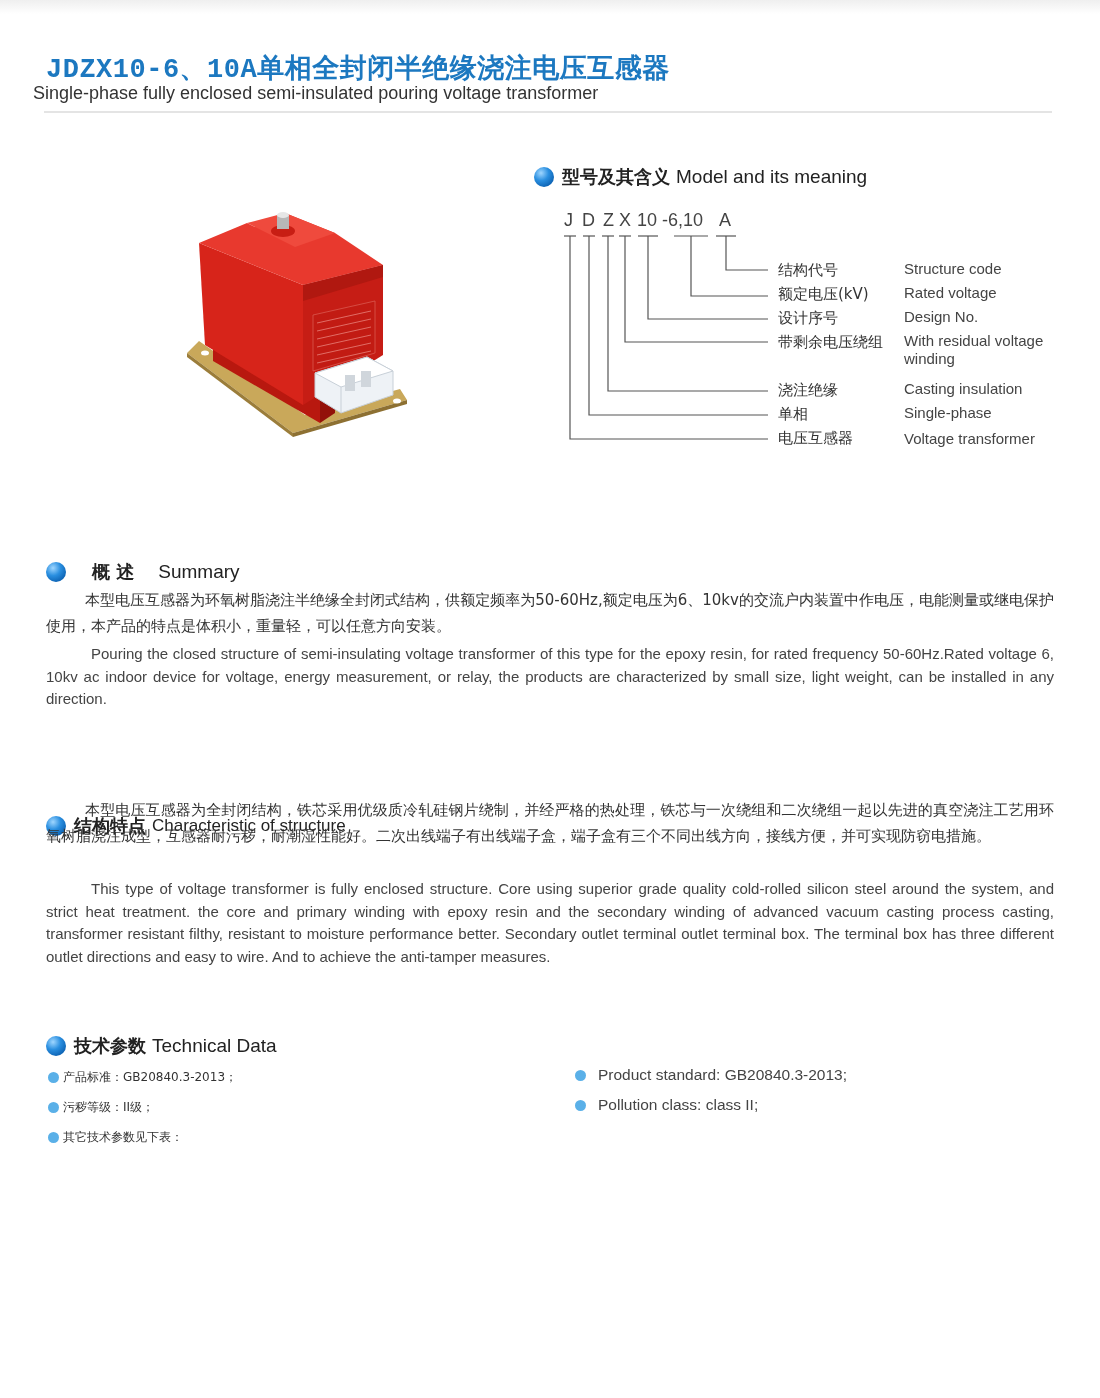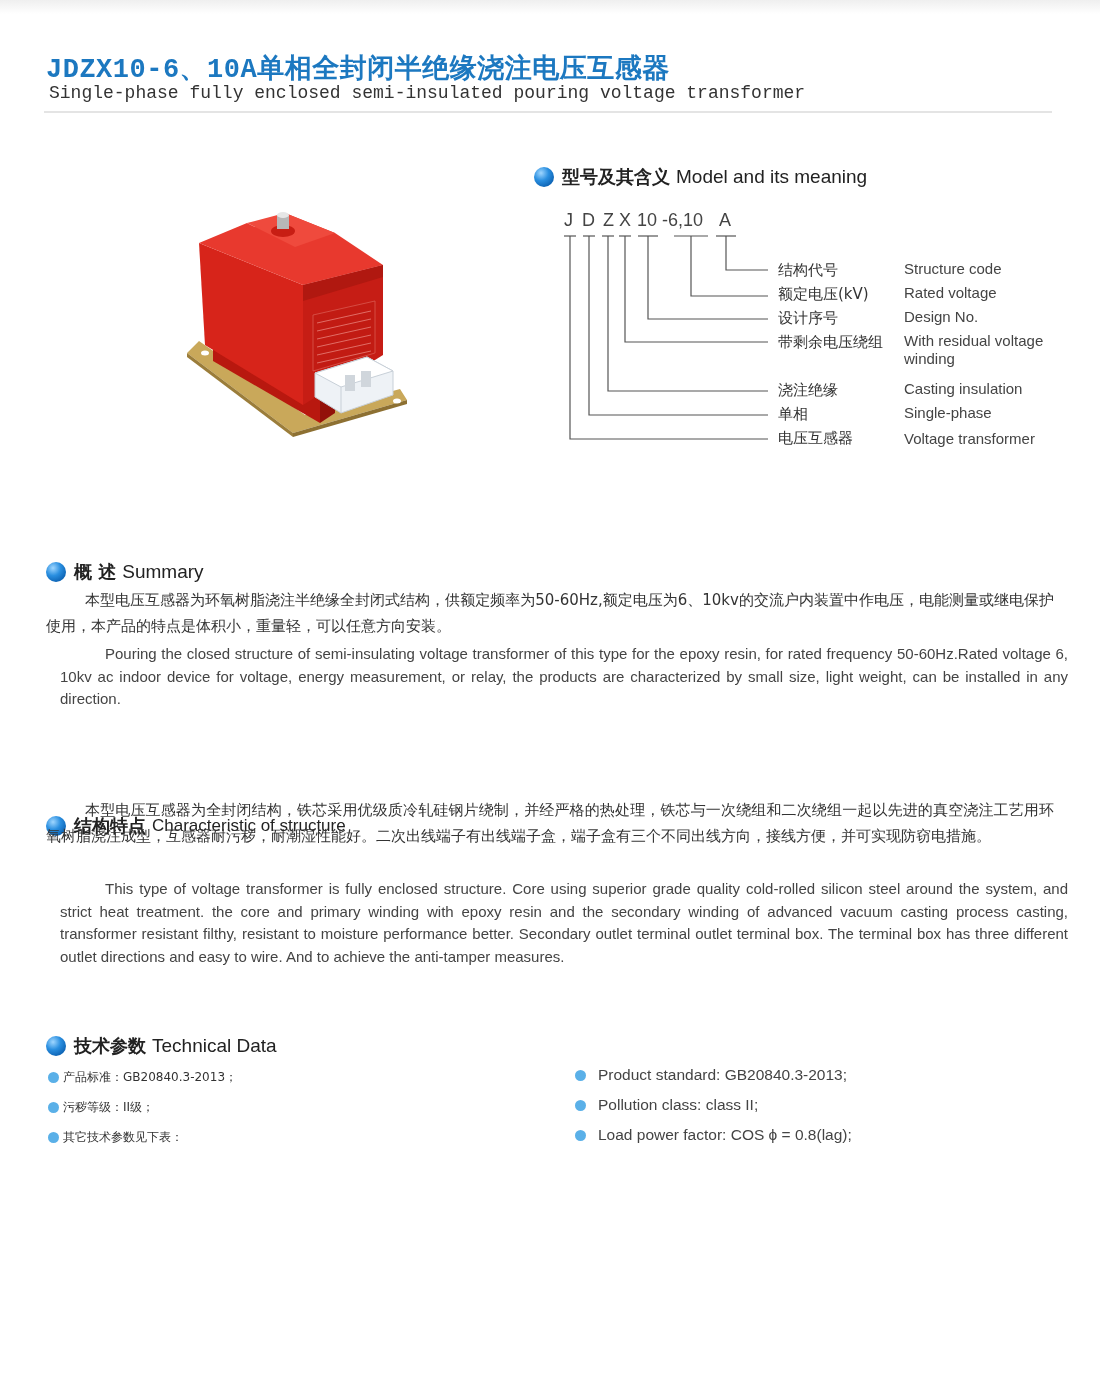--- a/index.html
+++ b/index.html
@@ -14,22 +14,22 @@
     position: absolute; left: 0; top: 0; width: 1100px; height: 14px;
     background: linear-gradient(#efefef, #ffffff);
   }
   .page-title {
     position: absolute; left: 46px; top: 50px;
     font-family: Liberation Mono, monospace;
     font-weight: bold; font-size: 27px; color: #1c78c0;
     letter-spacing: 0.5px; white-space: nowrap;
   }
   .page-subtitle {
-    position: absolute; left: 49px; top: 83px;
-    font-family: Liberation Mono, monospace;
+    position: absolute; left: 33px; top: 83px;
+    font-family: Liberation Sans, sans-serif;
     font-size: 18px; color: #333; white-space: nowrap;
   }
   .title-rule {
     position: absolute; left: 44px; top: 111px; width: 1008px; height: 2px;
     background: #e4e4e4;
   }
   
   .product {
     position: absolute; left: 185px; top: 205px; width: 225px; height: 235px;
   }
@@ -59,21 +59,21 @@
     position: absolute; left: 904px; font-family: "Liberation Sans", sans-serif;
     font-size: 15px; color: #444; line-height: 18px; width: 170px;
   }
   
   .para-zh {
     position: absolute; left: 46px; width: 1008px;
     font-size: 15px; line-height: 26px; color: #333;
     text-indent: 2.6em; text-align: justify;
   }
   .para-en {
-    position: absolute; left: 60px; width: 1008px;
+    position: absolute; left: 46px; width: 1008px;
     font-family: "Liberation Sans", sans-serif;
     font-size: 15px; line-height: 22.5px; color: #444;
     text-indent: 3em; text-align: justify;
   }
   
   .spec-list { position: absolute; list-style: none; }
   .spec-list li {
     display: flex; align-items: center; height: 30px; white-space: nowrap;
     font-size: 12px; color: #333;
   }
@@ -181,21 +181,21 @@
 <div class="meaning-en" style="top:308px">Design No.</div>
 <div class="meaning-zh" style="top:333px">带剩余电压绕组</div>
 <div class="meaning-en" style="top:332px">With residual voltage winding</div>
 <div class="meaning-zh" style="top:381px">浇注绝缘</div>
 <div class="meaning-en" style="top:380px">Casting insulation</div>
 <div class="meaning-zh" style="top:405px">单相</div>
 <div class="meaning-en" style="top:404px">Single-phase</div>
 <div class="meaning-zh" style="top:429px">电压互感器</div>
 <div class="meaning-en" style="top:430px">Voltage transformer</div>
 
-<div class="section-head" style="left:46px; top:560px;">
+<div class="section-head" style="left:46px; top:560px;gap:18px;">
   <span class="bullet-ball"></span>
   <span class="section-zh">概 述</span>
   <span class="section-en">Summary</span>
 </div>
 <p class="para-zh" style="top:587px">本型电压互感器为环氧树脂浇注半绝缘全封闭式结构，供额定频率为50-60Hz,额定电压为6、10kv的交流户内装置中作电压，电能测量或继电保护使用，本产品的特点是体积小，重量轻，可以任意方向安装。</p>
 <p class="para-en" style="top:643px">Pouring the closed structure of semi-insulating voltage transformer of this type for the epoxy resin, for rated frequency 50-60Hz.Rated voltage 6, 10kv ac indoor device for voltage, energy measurement, or relay, the products are characterized by small size, light weight, can be installed in any direction.</p>
 
 <div class="section-head" style="left:46px; top:814px;">
   <span class="bullet-ball"></span>
   <span class="section-zh">结构特点</span>
@@ -227,17 +227,13 @@
 
 <ul class="spec-list en" style="left:575px; top:1060px;">
   <li>
       <span class="dot"></span>
       <span>Product standard: GB20840.3-2013;</span>
     </li>
   <li>
       <span class="dot"></span>
       <span>Pollution class: class II;</span>
     </li>
-  <li>
-      <span class="dot"></span>
-      <span>Load power factor: COS ϕ = 0.8(lag);</span>
-    </li>
 </ul>
 
 </body></html>

